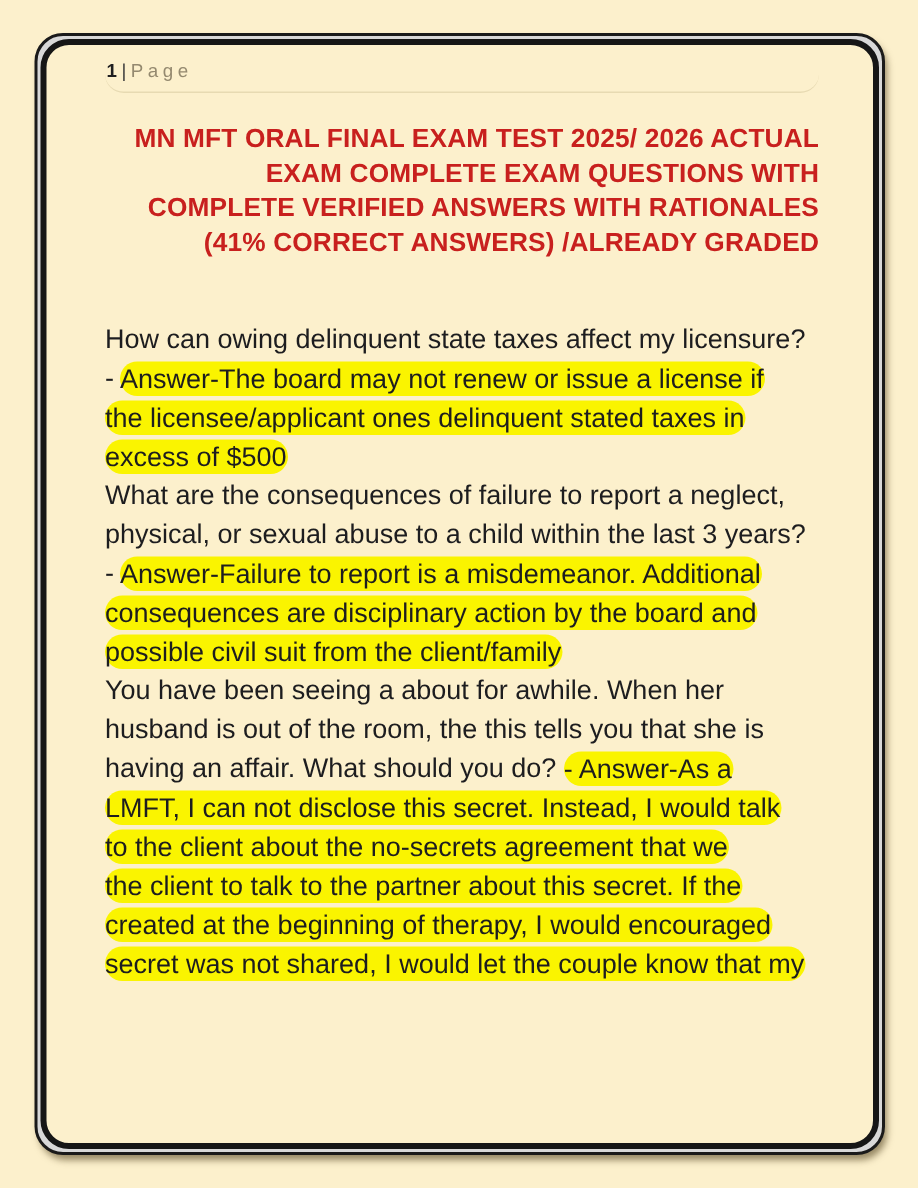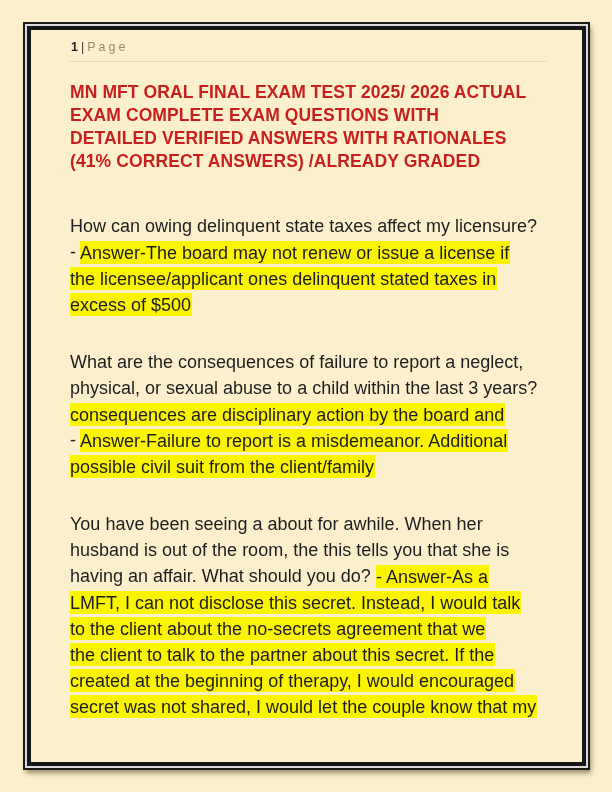--- a/index.html
+++ b/index.html
@@ -1,21 +1,21 @@
 <!DOCTYPE html>
 <html style="--page-bg: #FCF0CC; --hl: #FAF400; --title-color: #C8201E;"><head>
 <meta charset="utf-8">
 <style>
   :root{
     --page-bg:#FCF0CC;
     --hl:#FAF400;
     --title-color:#C8201E;
     --ink:#1d1d1f;
   }
-  *{margin:0;padding:0;box-sizing:border-box;}
+  *{margin:0;padding:0;box-sizing:border-box;border-radius:19px;}
   html,body{width:612px;height:792px;}
   body{
     background:var(--page-bg);
     font-family:"Liberation Sans","DejaVu Sans",sans-serif;
     position:relative;
     overflow:hidden;
   }
   .frame-outer{
     position:absolute;
     left:23px;top:22px;
@@ -37,29 +37,29 @@
     letter-spacing:2px;
     color:#2a2a2a;
     padding:3px 0 7px 1px;
     border-bottom:1px solid #e7dab2;
   }
   .page-header .num{font-weight:bold;color:#1f1f1f;}
   .page-header .sep{color:#3a3a3a;margin:0 1px;}
   .page-header .lbl{color:#94896f;letter-spacing:3px;}
   .doc-title{
     margin-top:19px;
-    text-align:left;
+    text-align:right;
     color:var(--title-color);
     font-weight:bold;
     font-size:17.5px;
     line-height:23px;
     letter-spacing:0.1px;
   }
   .qa-section{margin-top:40px;}
-  .qa-block{margin-top:32px;}
+  .qa-block{}
   .qa-block:first-child{margin-top:17px;}
   .qa-line{
     font-size:18px;
     line-height:26px;
     color:var(--ink);
     white-space:pre-wrap;
   }
   .hl{
     background:var(--hl);
     padding:1.5px 1px 2px 0;
@@ -71,36 +71,36 @@
 <div class="frame-outer">
   <div class="frame-inner">
 
     <div class="page-header">
       <span class="num">1</span><span class="sep">|</span><span class="lbl">Page</span>
     </div>
 
     <div class="doc-title">
         <div>MN MFT ORAL FINAL EXAM TEST 2025/ 2026 ACTUAL</div>
         <div>EXAM COMPLETE EXAM QUESTIONS WITH</div>
-        <div>DETAILED VERIFIED ANSWERS WITH RATIONALES</div>
+        <div>COMPLETE VERIFIED ANSWERS WITH RATIONALES</div>
         <div>(41% CORRECT ANSWERS) /ALREADY GRADED</div>
       </div>
 
     <div class="qa-section">
         <div class="qa-block">
           <div class="qa-line"><span>How can owing delinquent state taxes affect my licensure?</span></div>
           <div class="qa-line"><span>- </span><span class="hl">Answer-The board may not renew or issue a license if</span></div>
           <div class="qa-line"><span class="hl">the licensee/applicant ones delinquent stated taxes in</span></div>
           <div class="qa-line"><span class="hl">excess of $500</span></div>
         </div>
         <div class="qa-block">
           <div class="qa-line"><span>What are the consequences of failure to report a neglect,</span></div>
           <div class="qa-line"><span>physical, or sexual abuse to a child within the last 3 years?</span></div>
+          <div class="qa-line"><span>- </span><span class="hl">Answer-Failure to report is a misdemeanor. Additional</span></div>
           <div class="qa-line"><span class="hl">consequences are disciplinary action by the board and</span></div>
-          <div class="qa-line"><span>- </span><span class="hl">Answer-Failure to report is a misdemeanor. Additional</span></div>
           <div class="qa-line"><span class="hl">possible civil suit from the client/family</span></div>
         </div>
         <div class="qa-block">
           <div class="qa-line"><span>You have been seeing a about for awhile. When her</span></div>
           <div class="qa-line"><span>husband is out of the room, the this tells you that she is</span></div>
           <div class="qa-line"><span>having an affair. What should you do? </span><span class="hl">- Answer-As a</span></div>
           <div class="qa-line"><span class="hl">LMFT, I can not disclose this secret. Instead, I would talk</span></div>
           <div class="qa-line"><span class="hl">to the client about the no-secrets agreement that we</span></div>
           <div class="qa-line"><span class="hl">the client to talk to the partner about this secret. If the</span></div>
           <div class="qa-line"><span class="hl">created at the beginning of therapy, I would encouraged</span></div>

